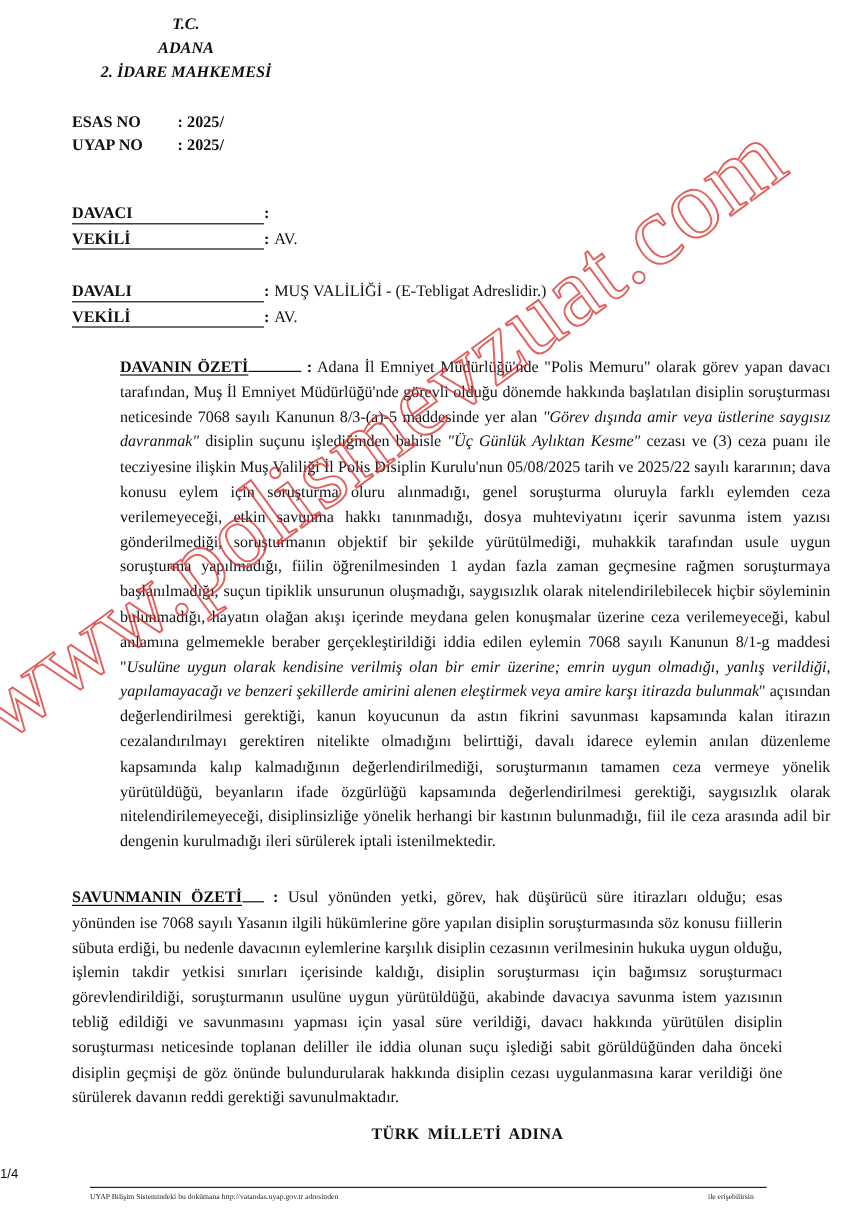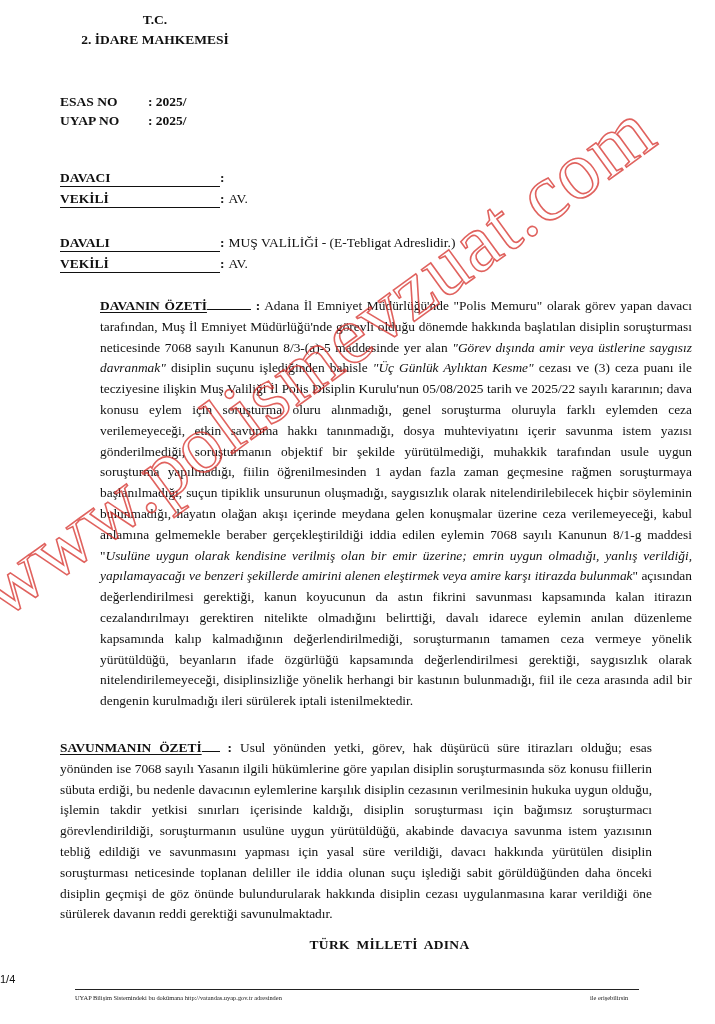--- a/index.html
+++ b/index.html
@@ -1,21 +1,21 @@
 <!DOCTYPE html>
 <html><head>
   <meta charset="utf-8">
   <style>
     html, body { margin: 0; padding: 0; background: #ffffff; }
     body { width: 715px; height: 1024px; position: relative; overflow: hidden;
            font-family: "Liberation Serif", "DejaVu Serif", serif; color: #111; }
     .page { position: absolute; left: 0; top: 0; width: 715px; height: 1024px; }
     .court { position: absolute; left: 60px; width: 190px; text-align: center; top: 10px;
              font-weight: bold; font-size: 13.5px; line-height: 20px; }
-    .court div { white-space: nowrap; }
+    .court div { white-space: nowrap; font-style: italic; }
     .meta { position: absolute; left: 60px; top: 92px; font-size: 13.5px; line-height: 19px; font-weight: bold; }
     .meta .row { display: flex; }
     .meta .lbl { width: 88px; }
     .meta .val { font-weight: bold; }
     .party { position: absolute; left: 60px; font-size: 13.5px; line-height: 20px; }
     .party .row { display: flex; align-items: baseline; height: 21px; }
     .party .lbl { font-weight: bold; width: 160px; border-bottom: 1.3px solid #111; display: inline-block; line-height: 17px; }
     .party .colon { font-weight: bold; margin-right: 4px; }
     .para { position: absolute; left: 60px; width: 592px; font-size: 13.4px; line-height: 20.8px;
             text-align: justify; }
@@ -35,20 +35,21 @@
                  color: transparent; -webkit-text-stroke: 1.6px rgba(214,45,40,0.75);
                  letter-spacing: 1px; white-space: nowrap; pointer-events: none; }
   </style>
 </head>
 <body>
 
 <div class="page">
 
   <div class="court">
     <div>T.C.</div>
+    <div>ADANA</div>
     <div>2. İDARE MAHKEMESİ</div>
   </div>
 
   <div class="meta">
     <div class="row">
       <span class="lbl">ESAS NO</span>
       <span class="val">: 2025/</span>
     </div>
     <div class="row">
       <span class="lbl">UYAP NO</span>

